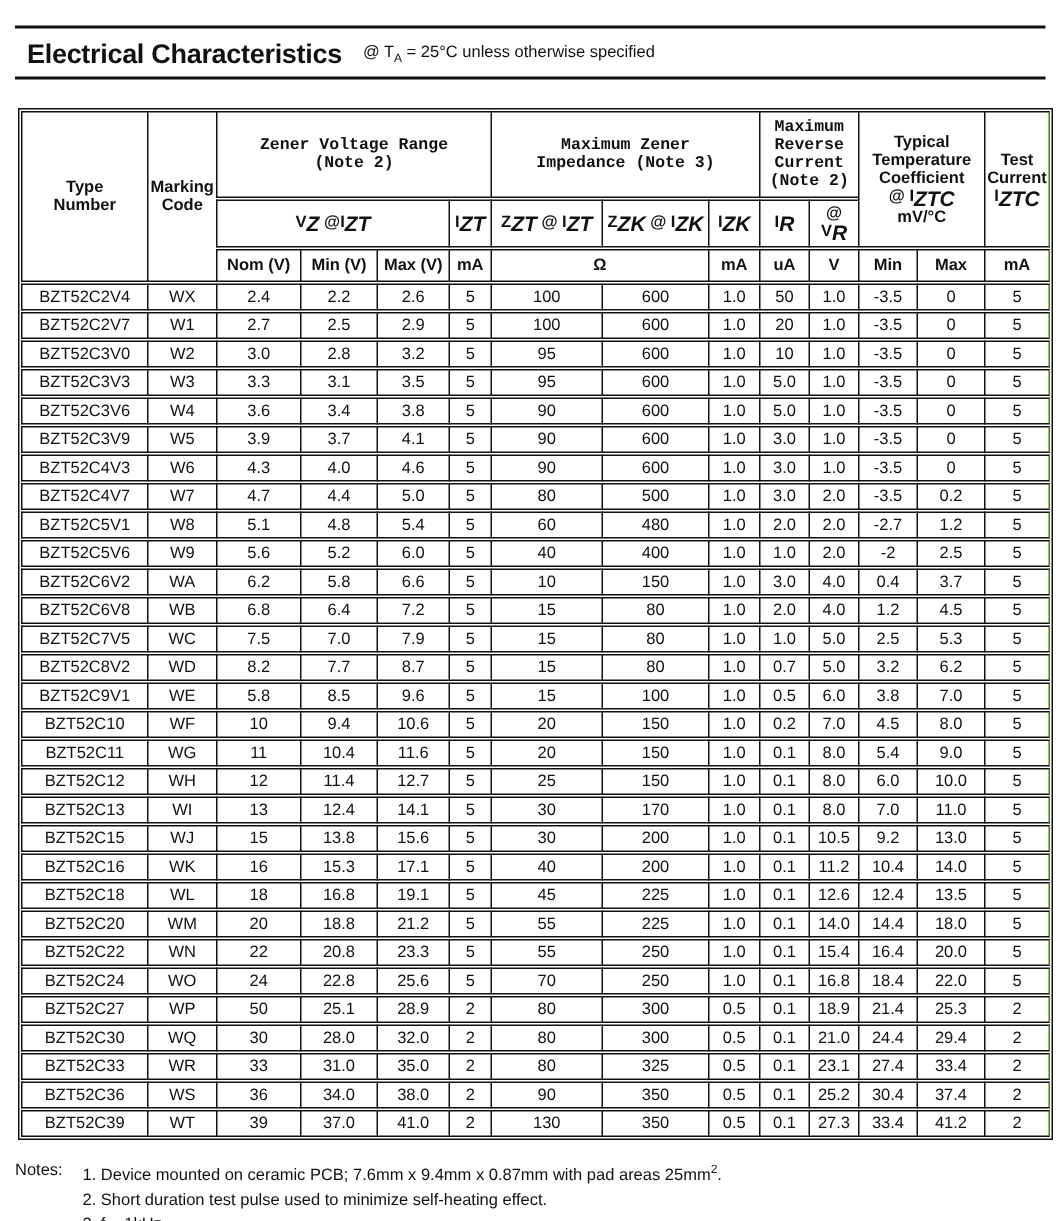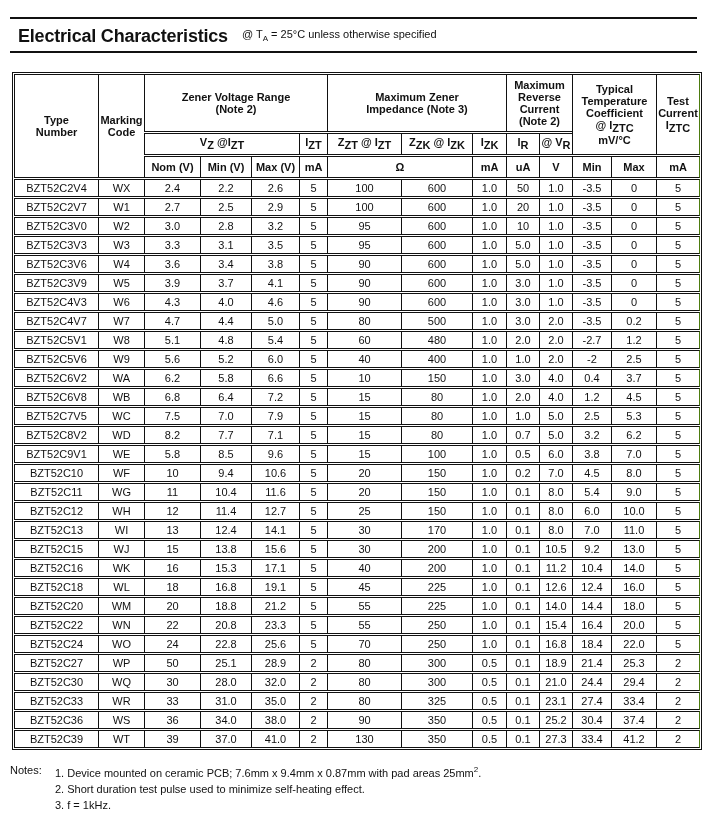--- a/index.html
+++ b/index.html
@@ -49,24 +49,24 @@
     vertical-align: middle;
     padding: 0;
     overflow: hidden;
   }
   .etable .lc { border-right: 1px solid #4d7c0f; }
 
   .etable thead th {
     font-size: 11px; font-weight: bold; line-height: 12px;
     padding: 2px 1px;
   }
-  .etable thead tr.h1 > th.grp { height: 52px; }
+  .etable thead tr.h1 > th.grp { height: 52px; font-family: Liberation Mono, monospace; }
   .etable thead tr.h2 > th { height: 16px; }
   .etable thead tr.h3 > th { height: 16px; margin-top: 12px; }
-  .etable thead sub { font-size: 11px; line-height: 1; }
+  .etable thead sub { font-size: 14px; line-height: 1; font-style: italic; }
 
   .etable tbody td {
     font-size: 11px; line-height: 16px; height: 16px;
     font-weight: normal;
     white-space: nowrap;
   }
 
   .notes {
     display: flex;
     margin: 12px 0 0 10px;
@@ -346,21 +346,21 @@
           <td>5.0</td>
           <td>2.5</td>
           <td>5.3</td>
           <td class="lc">5</td>
         </tr>
         <tr>
           <td>BZT52C8V2</td>
           <td>WD</td>
           <td>8.2</td>
           <td>7.7</td>
-          <td>7.1</td>
+          <td>8.7</td>
           <td>5</td>
           <td>15</td>
           <td>80</td>
           <td>1.0</td>
           <td>0.7</td>
           <td>5.0</td>
           <td>3.2</td>
           <td>6.2</td>
           <td class="lc">5</td>
         </tr>
@@ -482,21 +482,21 @@
           <td>18</td>
           <td>16.8</td>
           <td>19.1</td>
           <td>5</td>
           <td>45</td>
           <td>225</td>
           <td>1.0</td>
           <td>0.1</td>
           <td>12.6</td>
           <td>12.4</td>
-          <td>16.0</td>
+          <td>13.5</td>
           <td class="lc">5</td>
         </tr>
         <tr>
           <td>BZT52C20</td>
           <td>WM</td>
           <td>20</td>
           <td>18.8</td>
           <td>21.2</td>
           <td>5</td>
           <td>55</td>

